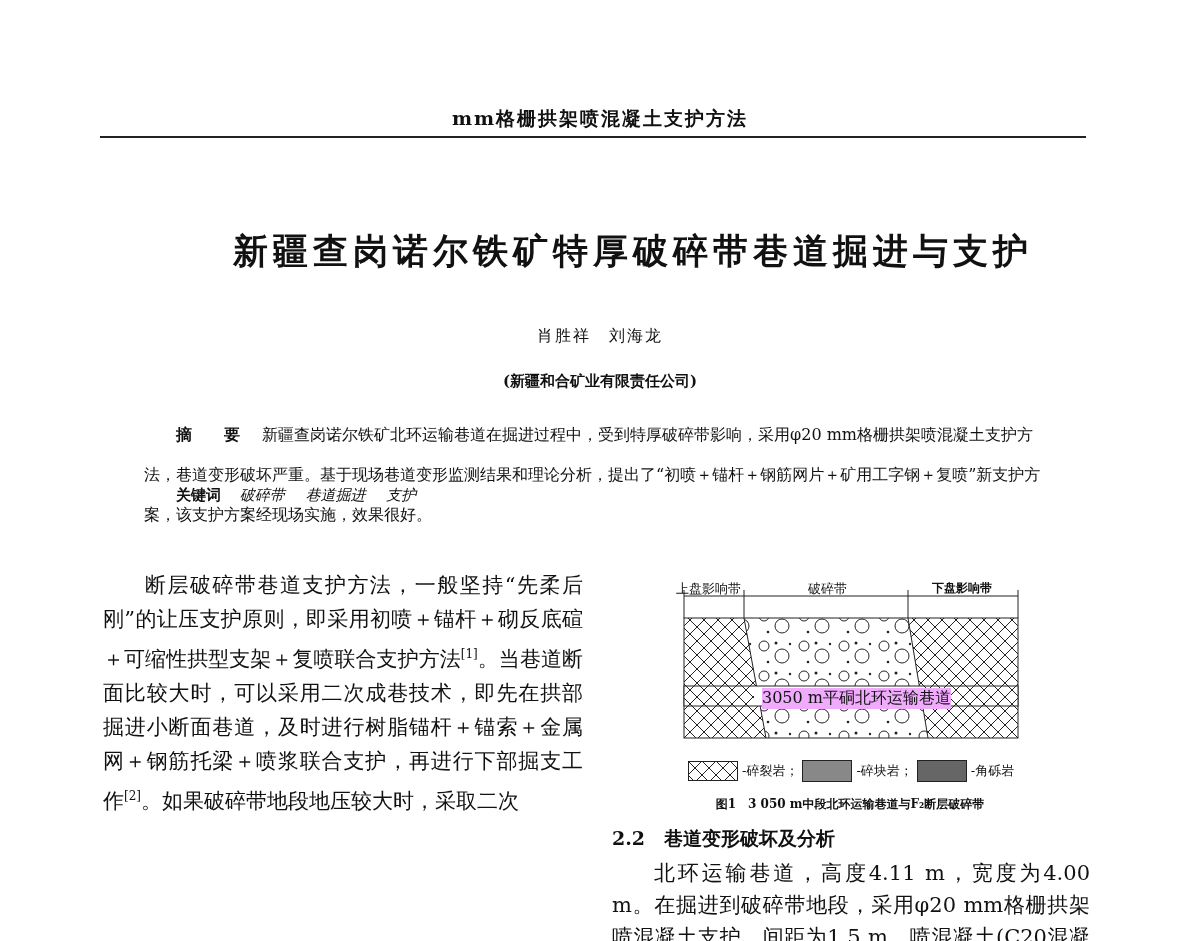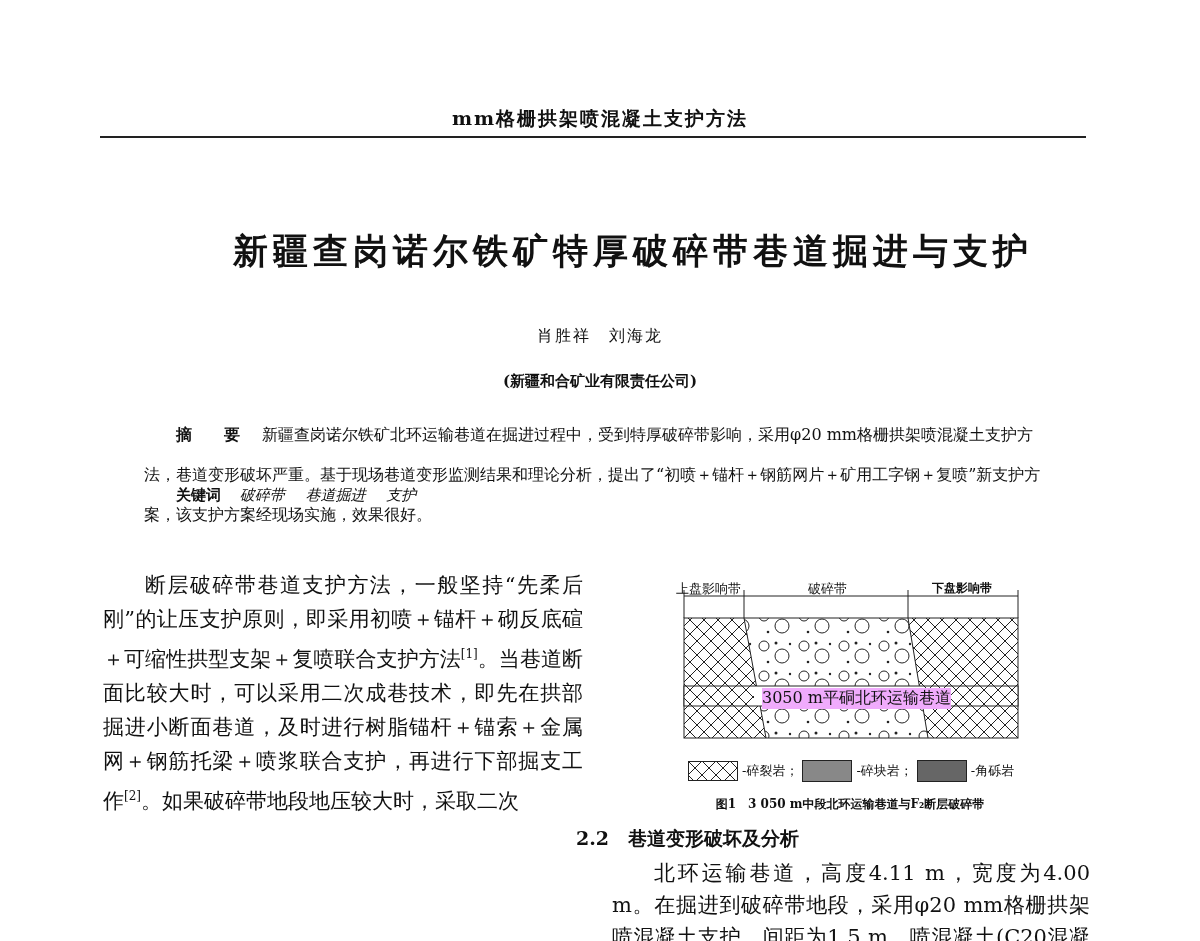--- a/index.html
+++ b/index.html
@@ -12,21 +12,21 @@
   .affil { left:0; width:1200px; top:372px; text-align:center; font-size:15px; font-weight:bold; }
   .abstract { left:144px; width:900px; top:415px; font-size:16px; line-height:40px; }
   .abstract .lbl { font-weight:bold; margin-left:32px; margin-right:14px; letter-spacing:8px; }
   .keywords { left:176px; top:486px; font-size:15px; }
   .keywords .lbl { font-weight:bold; margin-right:14px; }
   .keywords .kw { font-style:italic; margin-right:16px; }
   .col-left { left:103px; width:480px; top:568px; font-size:21px; line-height:34.3px; text-align:justify; }
   .col-left p { margin:0; text-indent:2em; }
   sup { font-size:12px; }
   .fig-caption { left:600px; width:500px; top:796px; text-align:center; font-size:12px; font-weight:bold; }
-  .sec-head { left:576px; top:826px; font-size:19px; font-weight:bold;text-align:center; }
+  .sec-head { left:612px; top:826px; font-size:19px; font-weight:bold;text-align:center; }
   .col-right { left:612px; width:478px; top:857px; font-size:21px; line-height:32px; text-align:justify; }
   .col-right p { margin:0; text-indent:2em; }
   .legend { left:688px; top:760px; font-size:13px; display:flex; align-items:center; gap:4px; }
   .swatch { width:48px; height:20px; border:1px solid #222; display:inline-block; }
 </style>
 </head>
 <body>
 
 <div class="abs running-head">mm格栅拱架喷混凝土支护方法</div>
 <div class="abs head-rule"></div>

